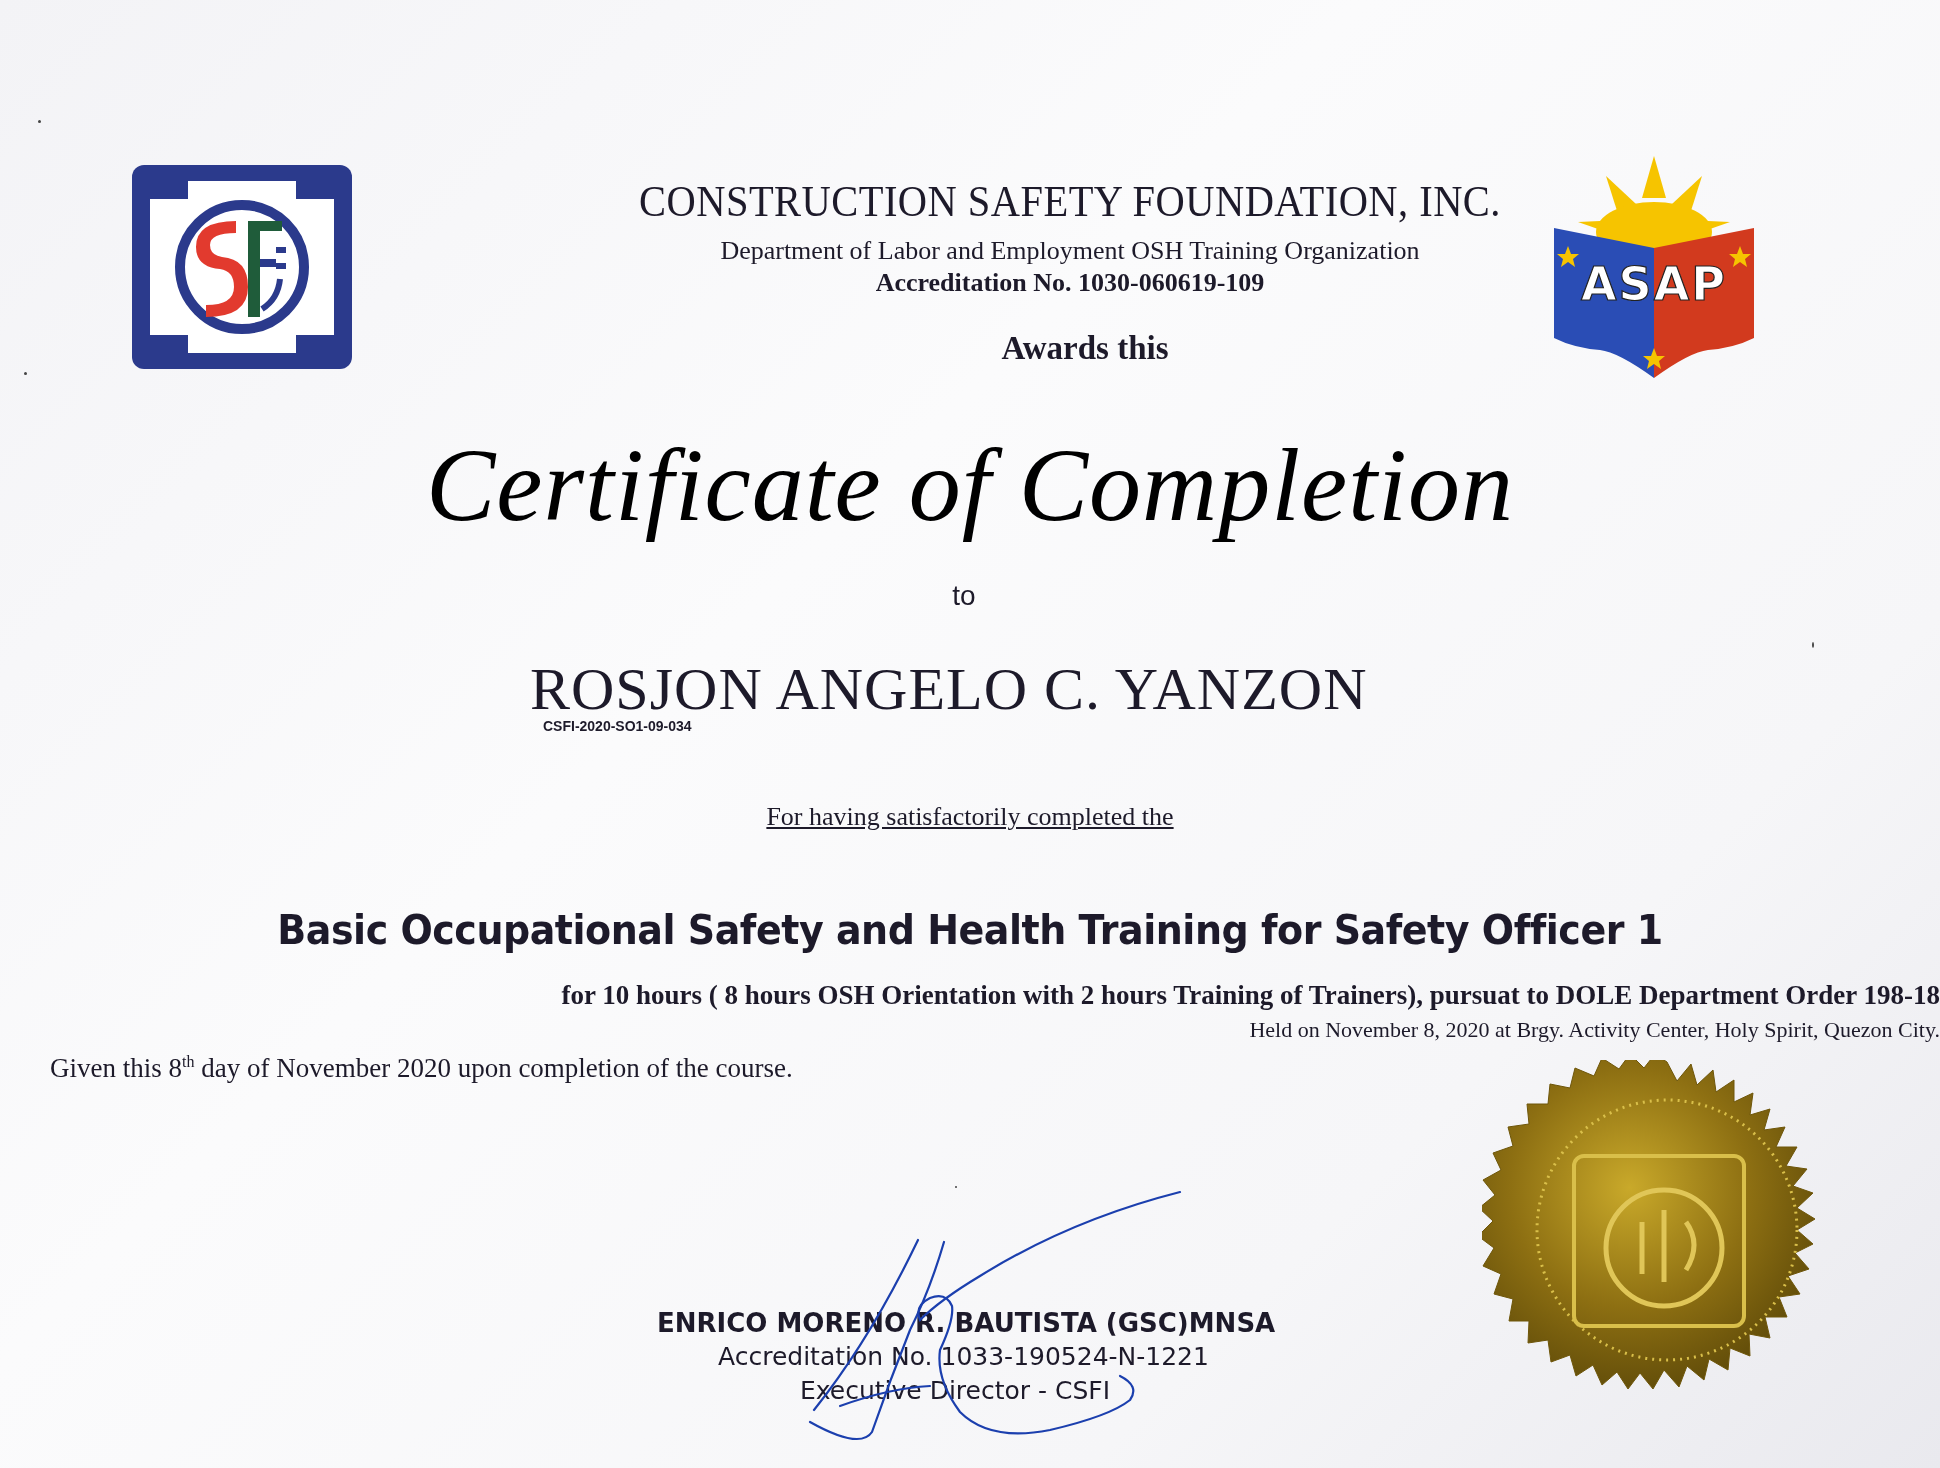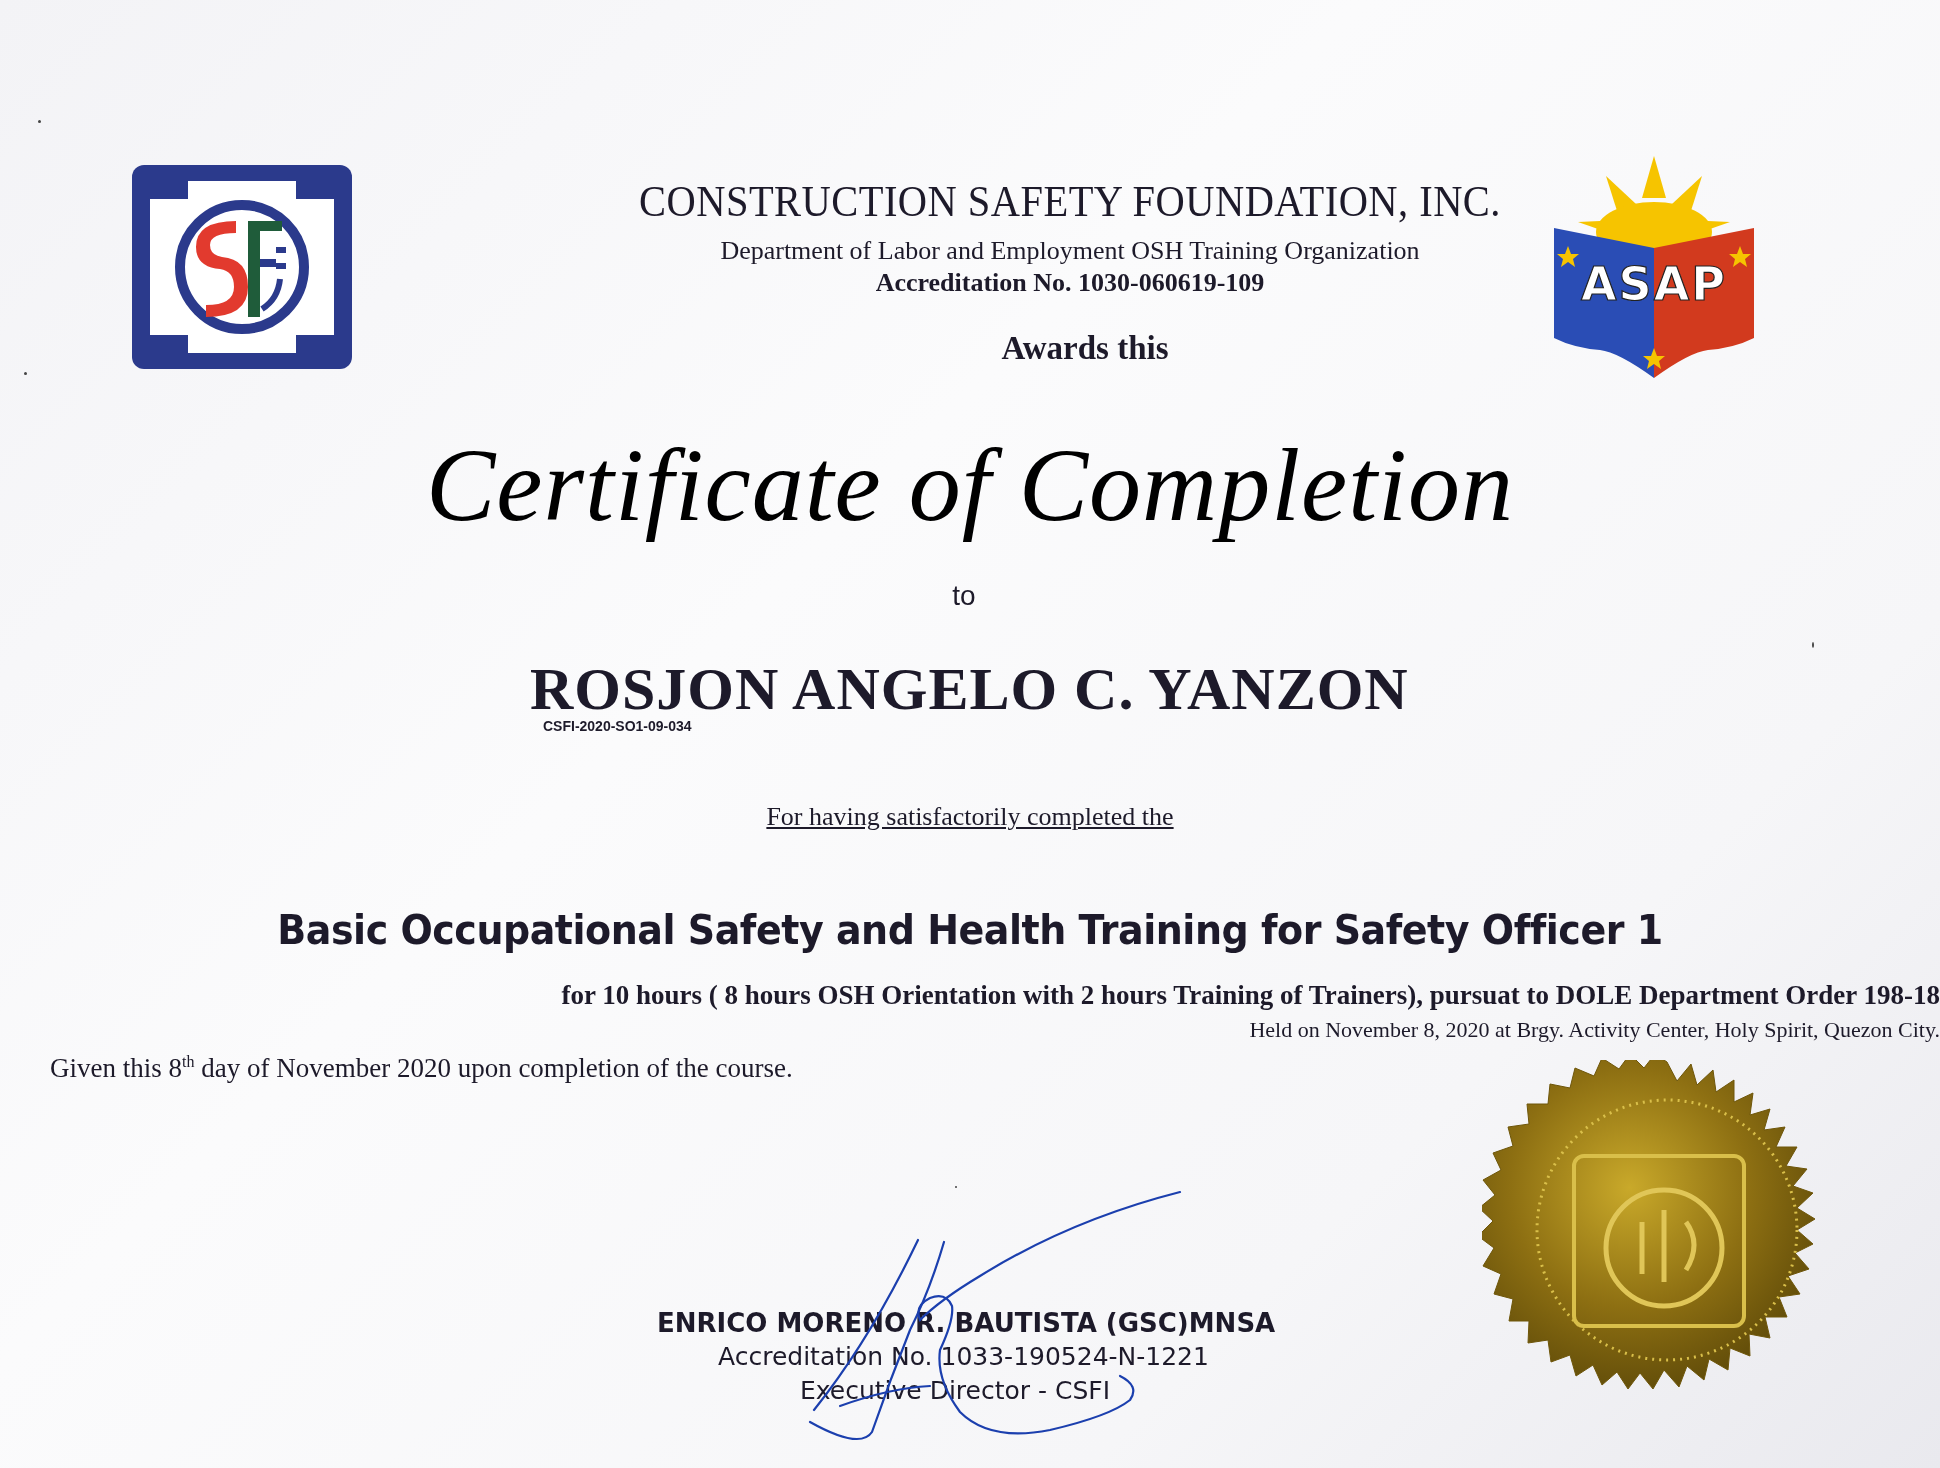--- a/index.html
+++ b/index.html
@@ -22,21 +22,21 @@
   #org-accred { top: 268px; font-size: 26px; font-weight: bold; left: 200px; right: 0; text-align: center; }
   #awards-this { top: 330px; font-size: 33px; font-weight: bold; left: 230px; right: 0; text-align: center; }
 
   #cert-title {
     top: 425px; left: 0; right: 0; text-align: center;
     font-size: 104px; font-style: italic; letter-spacing: 1px;
     color: #000000;
   }
   #to-label { top: 580px; left: 0; right: 12px; text-align: center; font-size: 28px; font-family: "Liberation Sans", sans-serif; }
 
-  #recipient-name { top: 655px; left: 530px; font-size: 60px; letter-spacing: 1px; white-space: nowrap; font-weight: bold; }
+  #recipient-name { top: 655px; left: 530px; font-size: 60px; letter-spacing: 1px; white-space: nowrap; }
   #cert-number { top: 718px; left: 543px; font-size: 14px; font-weight: bold; font-family: "Liberation Sans", sans-serif; }
 
   #completed-label { top: 802px; left: 0; right: 0; text-align: center; font-size: 26px; text-decoration: underline; }
 
   #course-title {
     top: 907px; left: 0; right: 0; text-align: center;
     font-family: "DejaVu Sans", sans-serif; font-weight: bold;
     font-size: 40px; letter-spacing: -0.5px; transform: scaleX(0.95);
   }
   #course-detail { top: 980px; left: 0; right: 0; text-align: right; font-size: 27px; font-weight: bold; }

